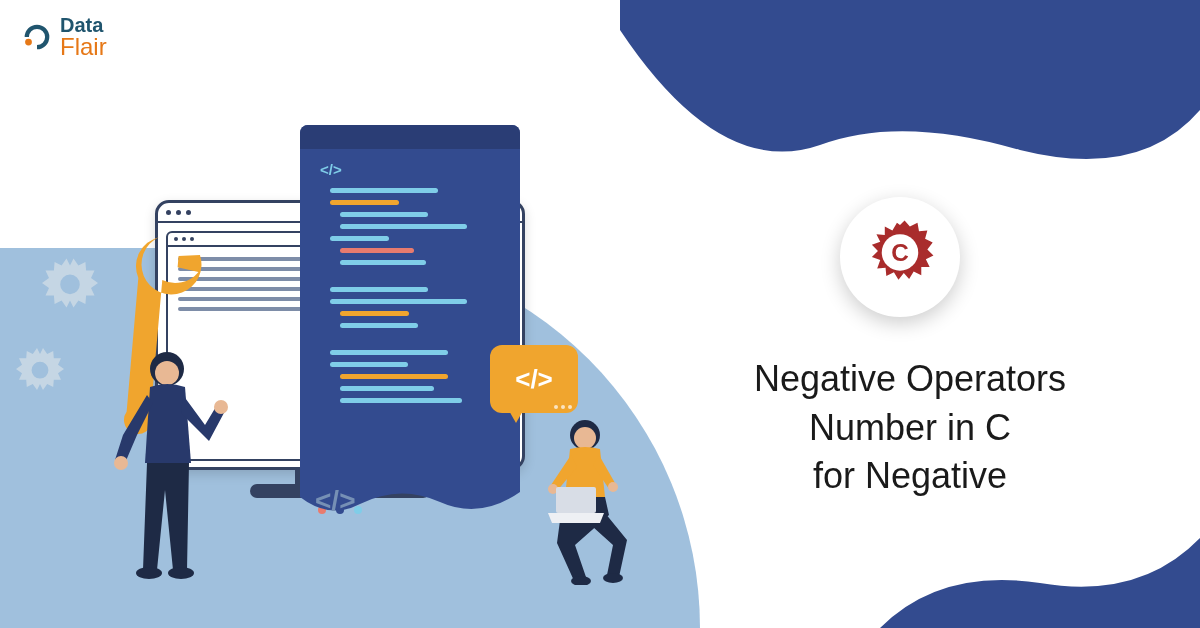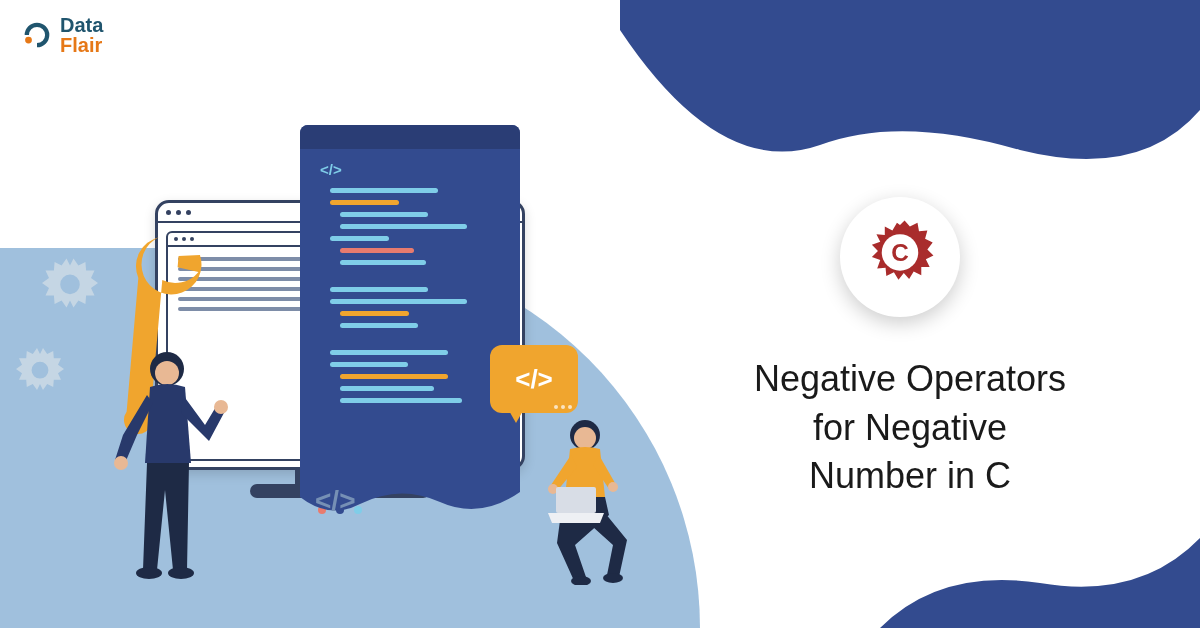--- a/index.html
+++ b/index.html
@@ -6,21 +6,21 @@
 body{width:1200px;height:628px;font-family:Arial,sans-serif;position:relative;overflow:hidden;background:#fff}
 .left-bg{position:absolute;left:0;bottom:0;width:700px;height:380px;background:#a0c0dd;border-radius:0 380px 0 0}
 .top-wave{position:absolute;top:0;right:0;width:580px;height:200px}
 .top-wave svg{width:100%;height:100%}
 .bottom-wave{position:absolute;bottom:0;right:0;width:320px;height:100px}
 .bottom-wave svg{width:100%;height:100%}
 .logo{position:absolute;top:15px;left:20px;display:flex;align-items:center;gap:6px}
 .logo-icon{width:34px;height:34px}
 .logo-text{display:flex;flex-direction:column;line-height:1}
 .logo-data{color:#20556e;font-weight:bold;font-size:20px}
-.logo-flair{color:#e67817;font-weight:bold;font-size:20px}
+.logo-flair{color:#e67817;font-weight:normal;font-size:24px}
 .gear{position:absolute;fill:#c5d6e4}
 .gear1{left:35px;top:255px;width:70px;height:70px}
 .gear2{left:10px;top:345px;width:60px;height:60px}
 .monitor{position:absolute;left:155px;top:200px;width:370px;height:310px}
 .screen{width:370px;height:270px;background:#fff;border:3px solid #344261;border-radius:14px;box-shadow:0 4px 12px rgba(0,0,0,.15)}
 .sbar{height:20px;border-bottom:2px solid #344261;display:flex;align-items:center;padding:0 8px;gap:5px}
 .sdot{width:5px;height:5px;border-radius:50%;background:#344261}
 .swin{margin:8px;height:230px;border:2px solid #344261;border-radius:6px}
 .swbar{height:14px;border-bottom:2px solid #344261;display:flex;gap:4px;align-items:center;padding:0 6px}
 .swdot{width:4px;height:4px;border-radius:50%;background:#344261}
@@ -193,15 +193,15 @@
 <div class="badge">
 <svg viewBox="0 0 100 100">
 <path d="M50 8 L56 2 L63 10 L73 5 L75 16 L86 15 L83 26 L93 31 L86 40 L94 48 L84 53 L89 63 L78 63 L78 74 L68 69 L62 79 L55 71 L48 80 L42 70 L32 75 L31 64 L20 65 L24 54 L13 50 L21 42 L13 34 L24 30 L19 20 L30 21 L30 10 L40 15 L46 5 Z" fill="#a92c2c"></path>
 <circle cx="50" cy="44" r="24" fill="#fff"></circle>
 <text x="50" y="55" text-anchor="middle" font-size="32" font-weight="bold" fill="#a92c2c" font-family="Arial">C</text>
 </svg>
 </div>
 
 <div class="title">
 <div>Negative Operators</div>
+<div>Number in C</div>
 <div>for Negative</div>
-<div>Number in C</div>
 </div>
 
 </body></html>

